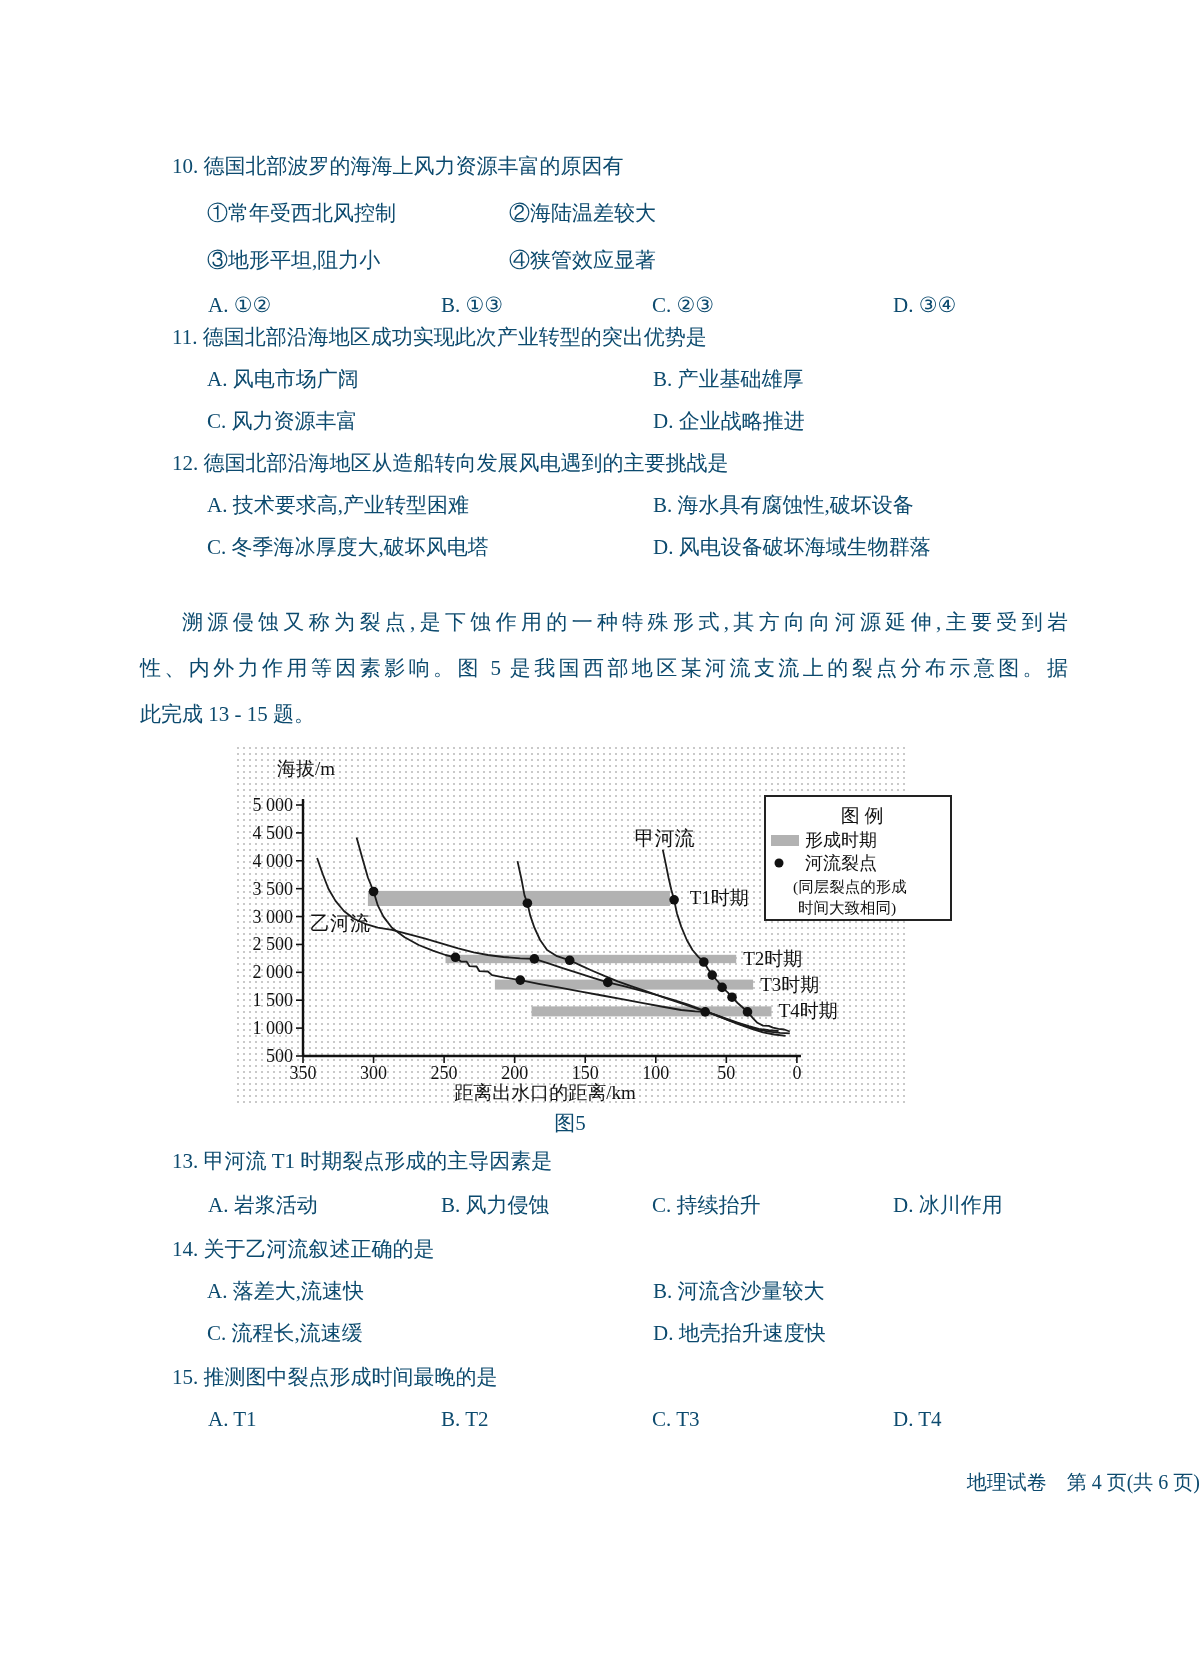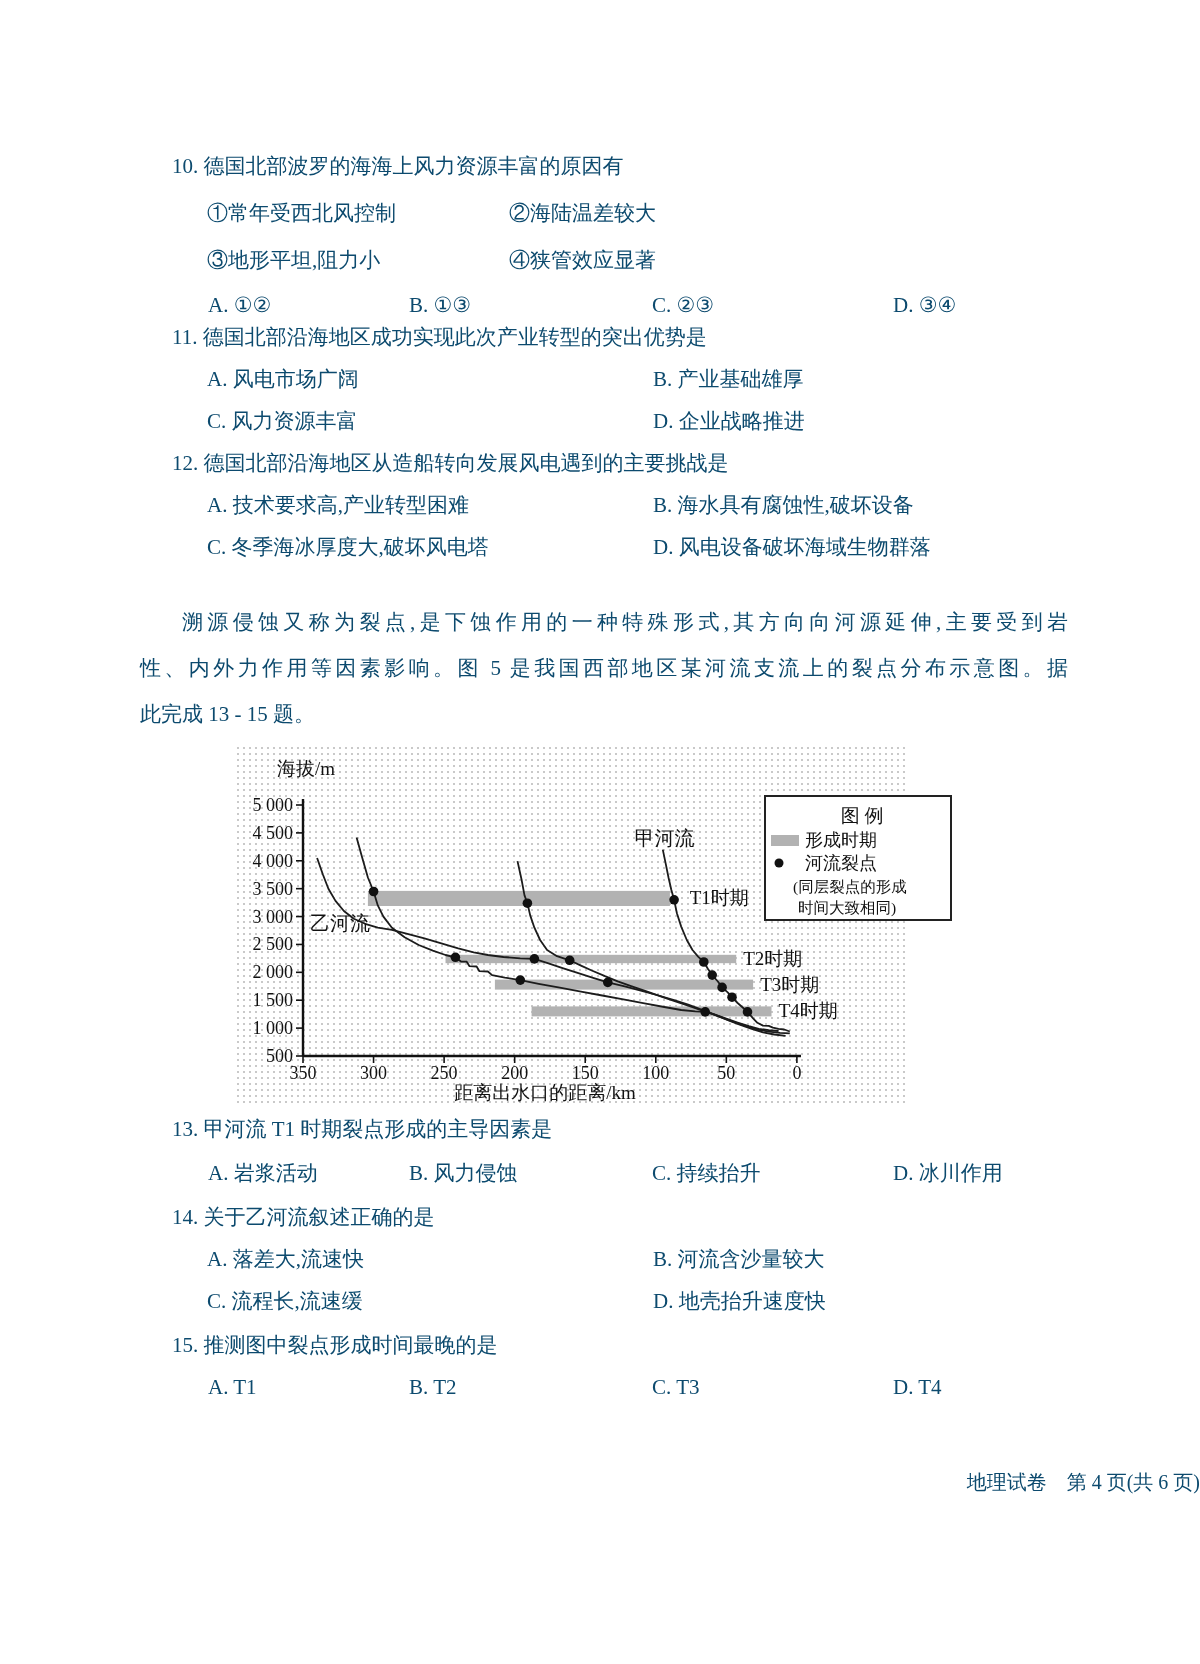--- a/index.html
+++ b/index.html
@@ -11,21 +11,21 @@
     font-family:"Liberation Serif","DejaVu Serif",serif;
     color:#0c4a6e;
     font-size:21px;
     overflow:hidden;
   }
   #content{position:relative;padding:152px 100px 0 172px;}
   .stem{position:relative;height:30px;white-space:nowrap;}
   .row{position:relative;height:30px;}
   .row span{position:absolute;white-space:nowrap;}
   .c1{left:35px;}  .c2{left:306px;margin-left:31px;}          
-  .oa{left:36px;text-align:right;}  .ob{left:237px;} .oc{left:480px;} .od{left:707px;margin-left:14px;} 
+  .oa{left:36px;text-align:right;}  .ob{left:269px;} .oc{left:480px;} .od{left:707px;margin-left:14px;} 
   .ta{left:35px;font-family:Liberation Serif, serif;}  .tb{left:481px;}          
   .mt17{margin-top:17px;} .mt16{} .mt14{margin-top:14px;}
   .mt12{margin-top:12px;} .mt10{margin-top:10px;}
   #passage{margin:36px 0 0 -32px;width:928px;line-height:46px;}
   .pline{white-space:nowrap;}
   .pline-fill{text-align:justify;text-align-last:justify;white-space:normal;}
   .pindent{text-indent:2em;}
   #figure{position:relative;width:720px;height:360px;margin:8px 0 0 63px;}
   #figure-dots{
     position:absolute;left:0;top:0;width:670px;height:358px;
@@ -159,20 +159,21 @@
           <rect x="530" y="51" width="186" height="124" fill="#fff" stroke="#222" stroke-width="2"></rect>
           <text x="627" y="77" text-anchor="middle" font-size="19">图 例</text>
           <rect x="536" y="90" width="28" height="11" fill="#b2b2b2"></rect>
           <text x="570" y="101" font-size="18">形成时期</text>
           <circle cx="544" cy="118" r="4.5" fill="#111111"></circle>
           <text x="570" y="124" font-size="18">河流裂点</text>
           <text x="558" y="147" font-size="15.5">(同层裂点的形成</text>
           <text x="563" y="168" font-size="15.5">时间大致相同)</text>
         </svg>
     </div>
+    <div id="figure-caption">图5</div>
 
     <div class="stem mt10">13. 甲河流 T1 时期裂点形成的主导因素是</div>
     <div class="row mt14">
       <span class="oa">A. 岩浆活动</span>
       <span class="ob">B. 风力侵蚀</span>
       <span class="oc">C. 持续抬升</span>
       <span class="od">D. 冰川作用</span>
     </div>
 
     <div class="stem mt14">14. 关于乙河流叙述正确的是</div>

